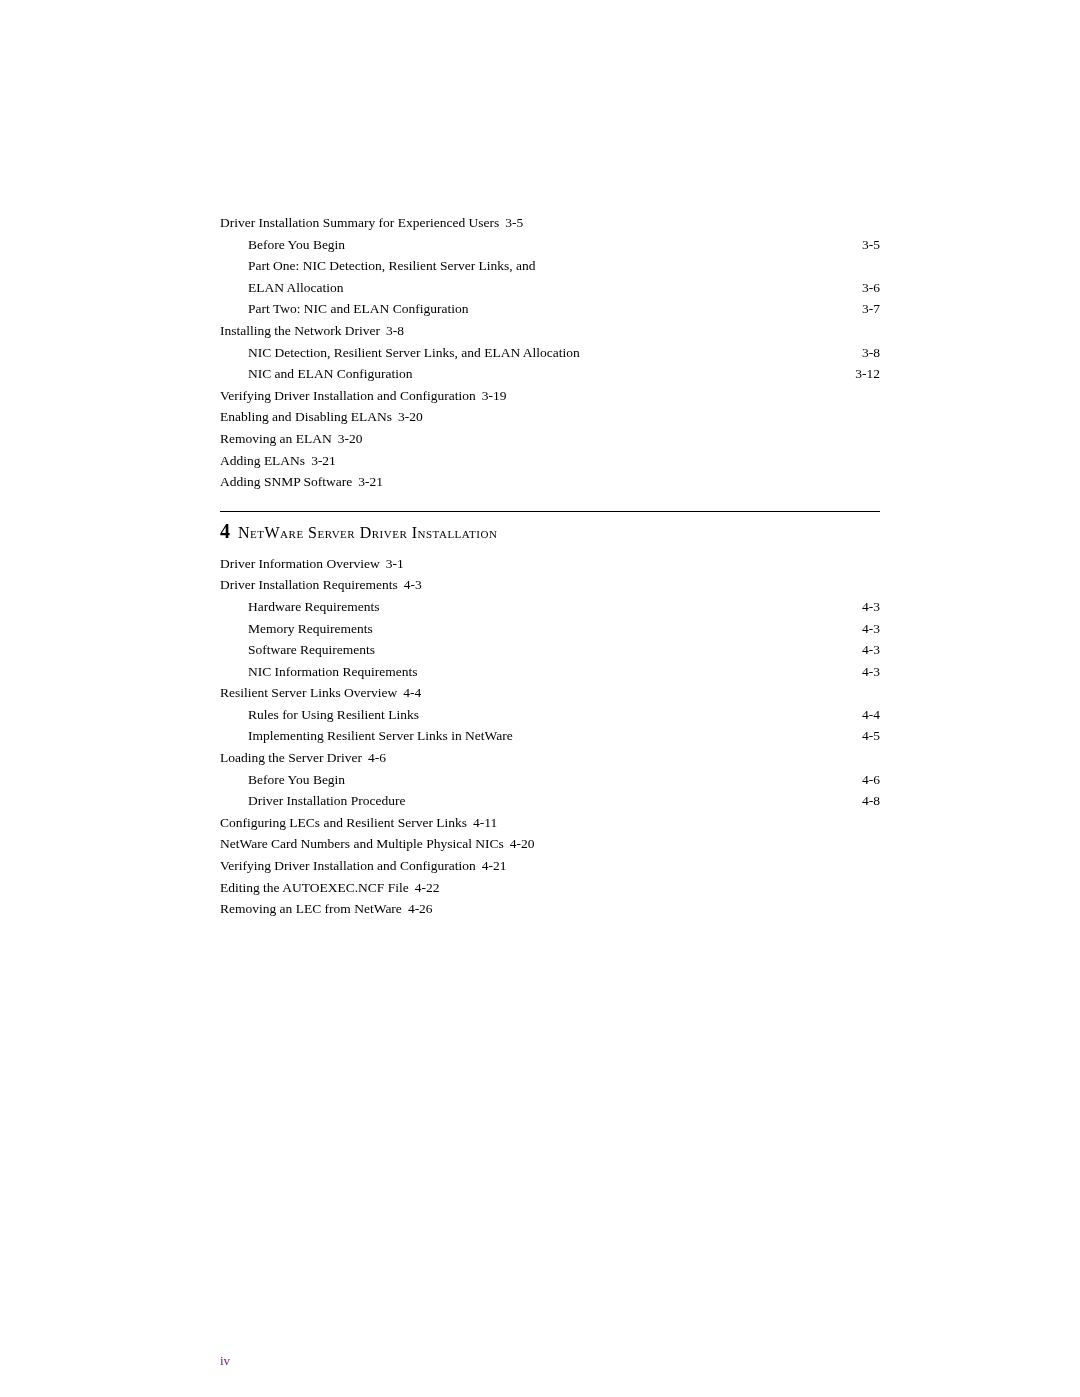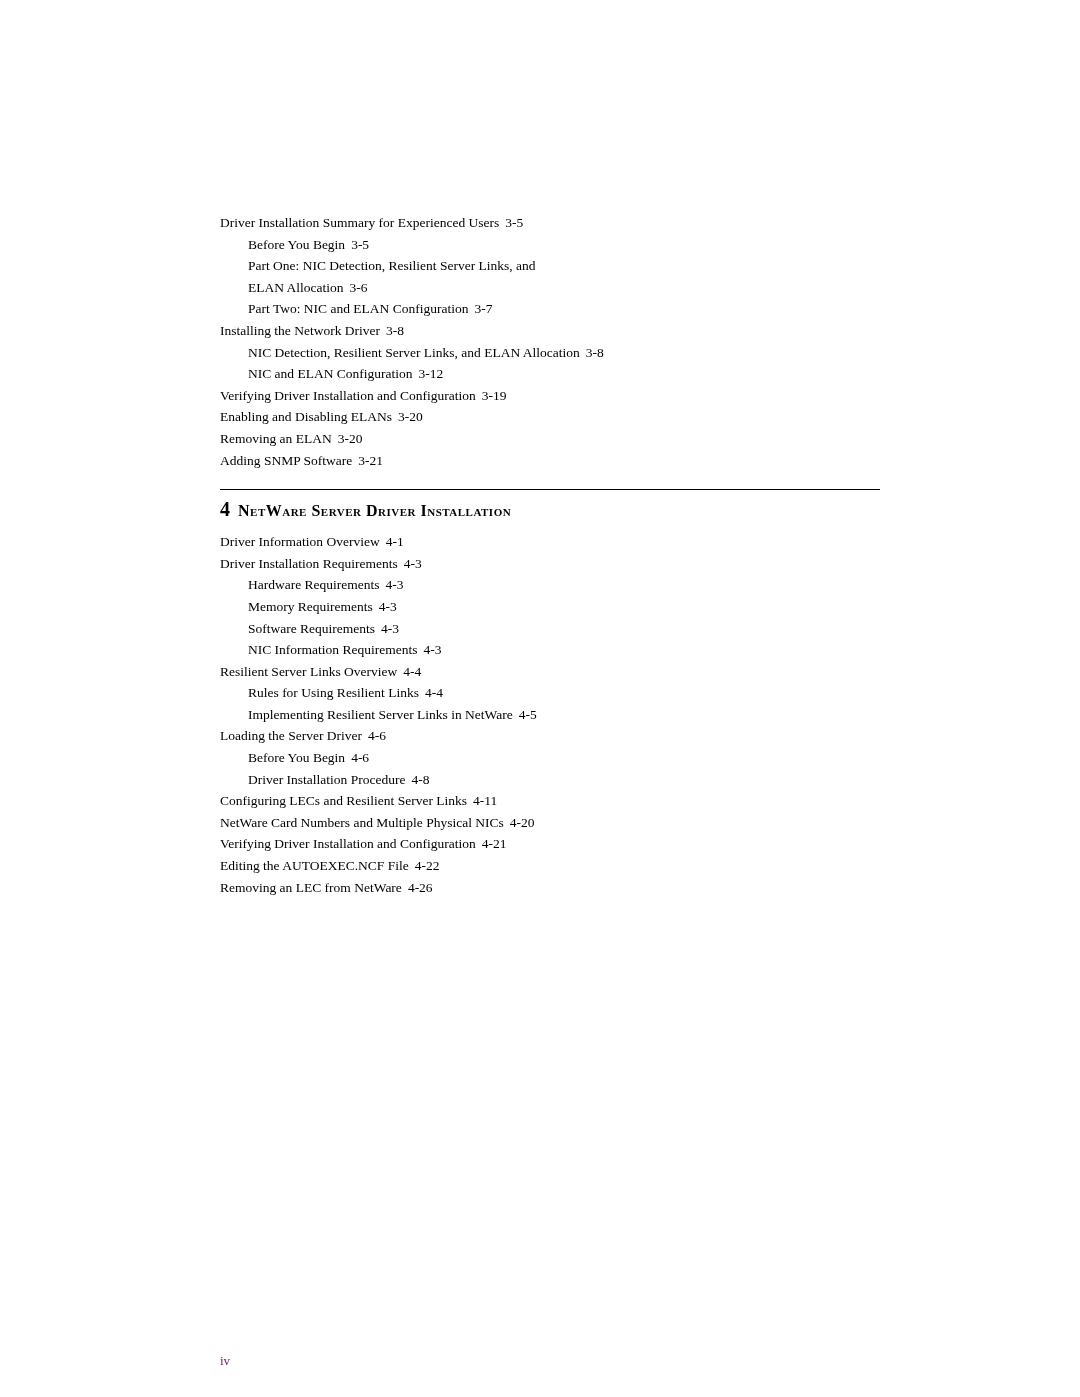--- a/index.html
+++ b/index.html
@@ -42,20 +42,21 @@
       flex: 0 0 auto;
     }
 
     .toc-line .page-num {
       margin-left: 6px;
       flex: 0 0 auto;
     }
 
     .indent-1 {
       padding-left: 28px;
+      justify-content: space-between;
     }
 
     .chapter-heading {
       margin-top: 18px;
       margin-bottom: 10px;
       border-top: 1.5px solid #000;
       padding-top: 8px;
       display: flex;
       align-items: baseline;
       gap: 8px;
@@ -63,21 +64,21 @@
 
     .chapter-number {
       font-size: 20px;
       font-weight: bold;
       font-variant: small-caps;
       font-family: 'Times New Roman', Times, serif;
     }
 
     .chapter-title {
       font-size: 16px;
-      font-weight: bold;
+      font-weight: normal;
       font-variant: small-caps;
       font-family: 'Times New Roman', Times, serif;
       letter-spacing: 0.5px;
     }
 
     .footer {
       position: absolute;
       bottom: 60px;
       left: 220px;
       font-size: 13px;
@@ -128,34 +129,38 @@
     </div>
     <div class="toc-line">
       <span class="entry-text">Enabling and Disabling ELANs</span>
       <span class="page-num">3-20</span>
     </div>
     <div class="toc-line">
       <span class="entry-text">Removing an ELAN</span>
       <span class="page-num">3-20</span>
     </div>
     <div class="toc-line">
+      <span class="entry-text">Adding ELANs</span>
+      <span class="page-num">3-21</span>
+    </div>
+    <div class="toc-line">
       <span class="entry-text">Adding SNMP Software</span>
       <span class="page-num">3-21</span>
     </div>
   </div>
 
   <div class="chapter-heading">
     <span class="chapter-number">4</span>
     <span class="chapter-title">NetWare Server Driver Installation</span>
   </div>
 
   <div class="toc-section">
     <div class="toc-line">
       <span class="entry-text">Driver Information Overview</span>
-      <span class="page-num">4-1</span>
+      <span class="page-num">3-1</span>
     </div>
     <div class="toc-line">
       <span class="entry-text">Driver Installation Requirements</span>
       <span class="page-num">4-3</span>
     </div>
     <div class="toc-line indent-1">
       <span class="entry-text">Hardware Requirements</span>
       <span class="page-num">4-3</span>
     </div>
     <div class="toc-line indent-1">

